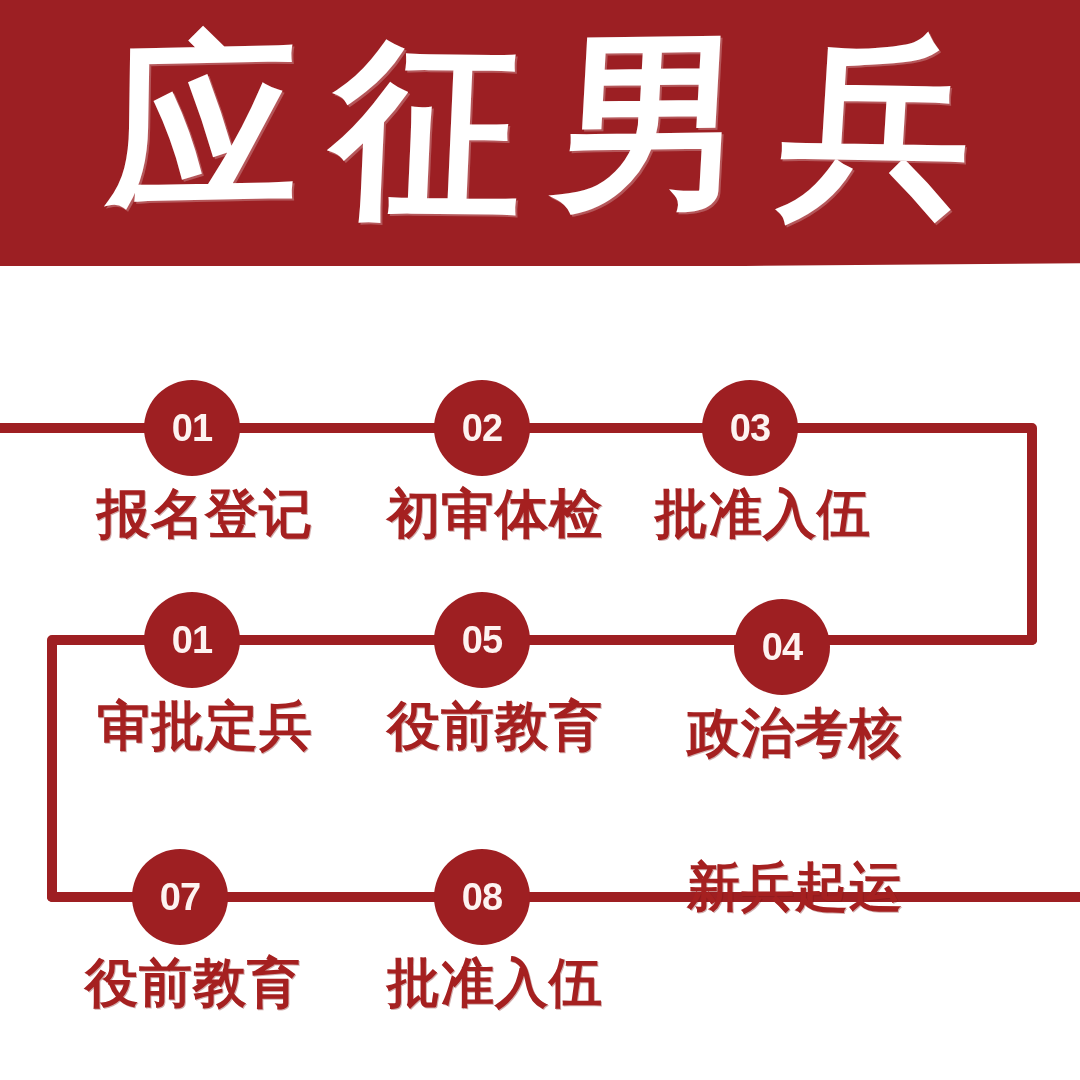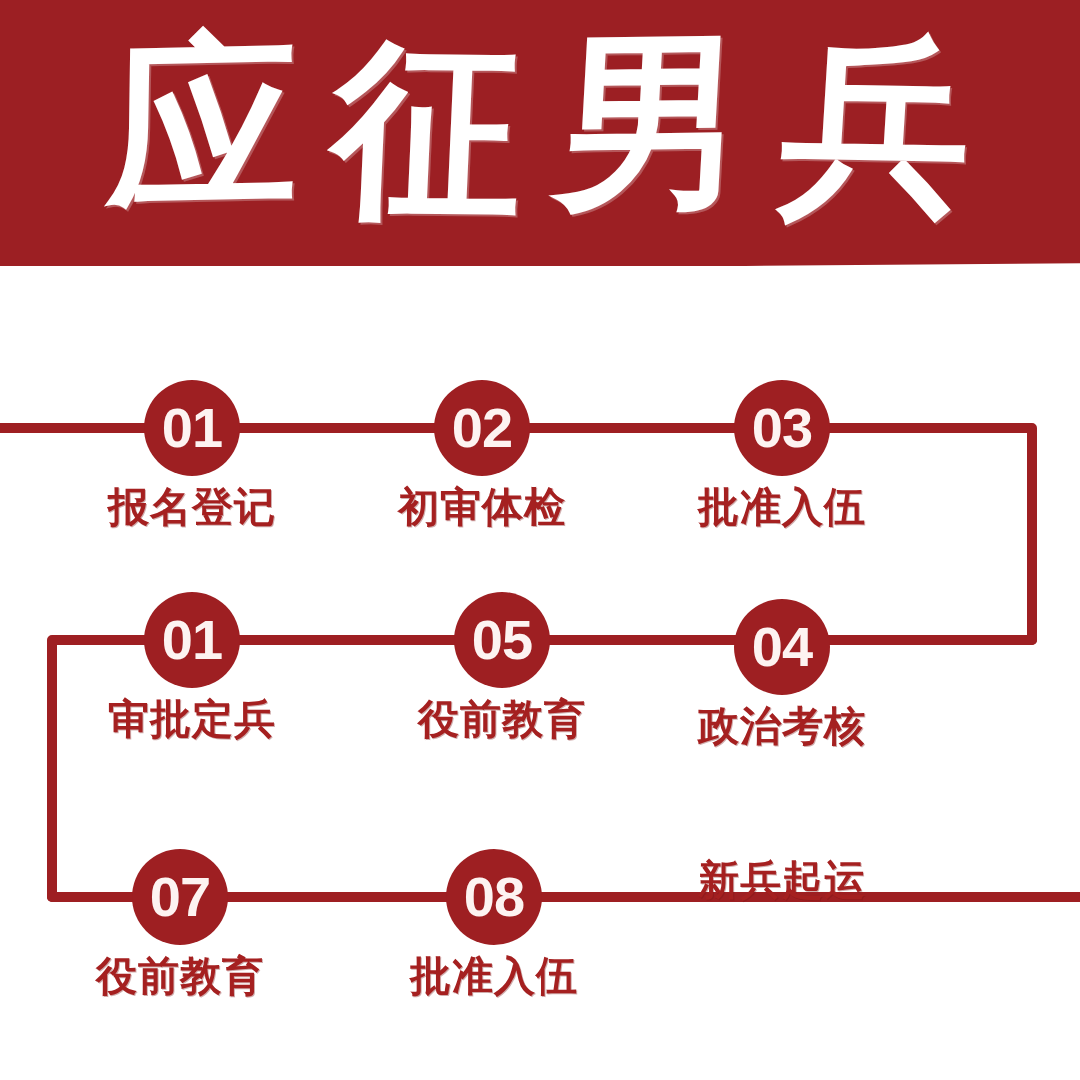--- a/index.html
+++ b/index.html
@@ -92,32 +92,32 @@
   }
   .node-circle {
     width: 96px;
     height: 96px;
     margin: 0 auto;
     border-radius: 50%;
     background: #9e1f22;
     color: #fdf3f1;
     font-family: "Liberation Sans", "DejaVu Sans", sans-serif;
     font-weight: 700;
-    font-size: 56px;
+    font-size: 38px;
     line-height: 96px;
     letter-spacing: -1px;
     position: relative;
     z-index: 3;
   }
   .node-label {
     margin-top: 10px;
     color: #a52020;
     font-family: "DejaVu Sans", "Liberation Sans", sans-serif;
     font-weight: 700;
-    font-size: 41px;
+    font-size: 53px;
     line-height: 1.05;
     letter-spacing: 1px;
     white-space: nowrap;
     position: relative;
     z-index: 3;
     text-shadow: 1px 1px 0 rgba(120,20,20,0.35);
   }
 </style>
 </head>
 <body>
@@ -146,43 +146,43 @@
     </svg>
 
     <div class="node" style="left:192px; top:114px;">
       <div class="node-circle">01</div>
       <div class="node-label">报名登记</div>
     </div>
     <div class="node" style="left:482px; top:114px;">
       <div class="node-circle">02</div>
       <div class="node-label">初审体检</div>
     </div>
-    <div class="node" style="left:782px; top:114px;">
+    <div class="node" style="left:750px; top:114px;">
       <div class="node-circle">03</div>
       <div class="node-label">批准入伍</div>
     </div>
 
     <div class="node" style="left:192px; top:326px;">
       <div class="node-circle">01</div>
       <div class="node-label">审批定兵</div>
     </div>
-    <div class="node" style="left:502px; top:326px;">
+    <div class="node" style="left:482px; top:326px;">
       <div class="node-circle">05</div>
       <div class="node-label">役前教育</div>
     </div>
     <div class="node" style="left:782px; top:333px;">
       <div class="node-circle">04</div>
       <div class="node-label">政治考核</div>
     </div>
 
     <div class="node" style="left:180px; top:583px;">
       <div class="node-circle">07</div>
       <div class="node-label">役前教育</div>
     </div>
-    <div class="node" style="left:494px; top:583px;">
+    <div class="node" style="left:482px; top:583px;">
       <div class="node-circle">08</div>
       <div class="node-label">批准入伍</div>
     </div>
     <div class="node" style="left:782px; top:583px;">
       <div class="node-label">新兵起运</div>
     </div>
 
   </div>
 </div>
 

